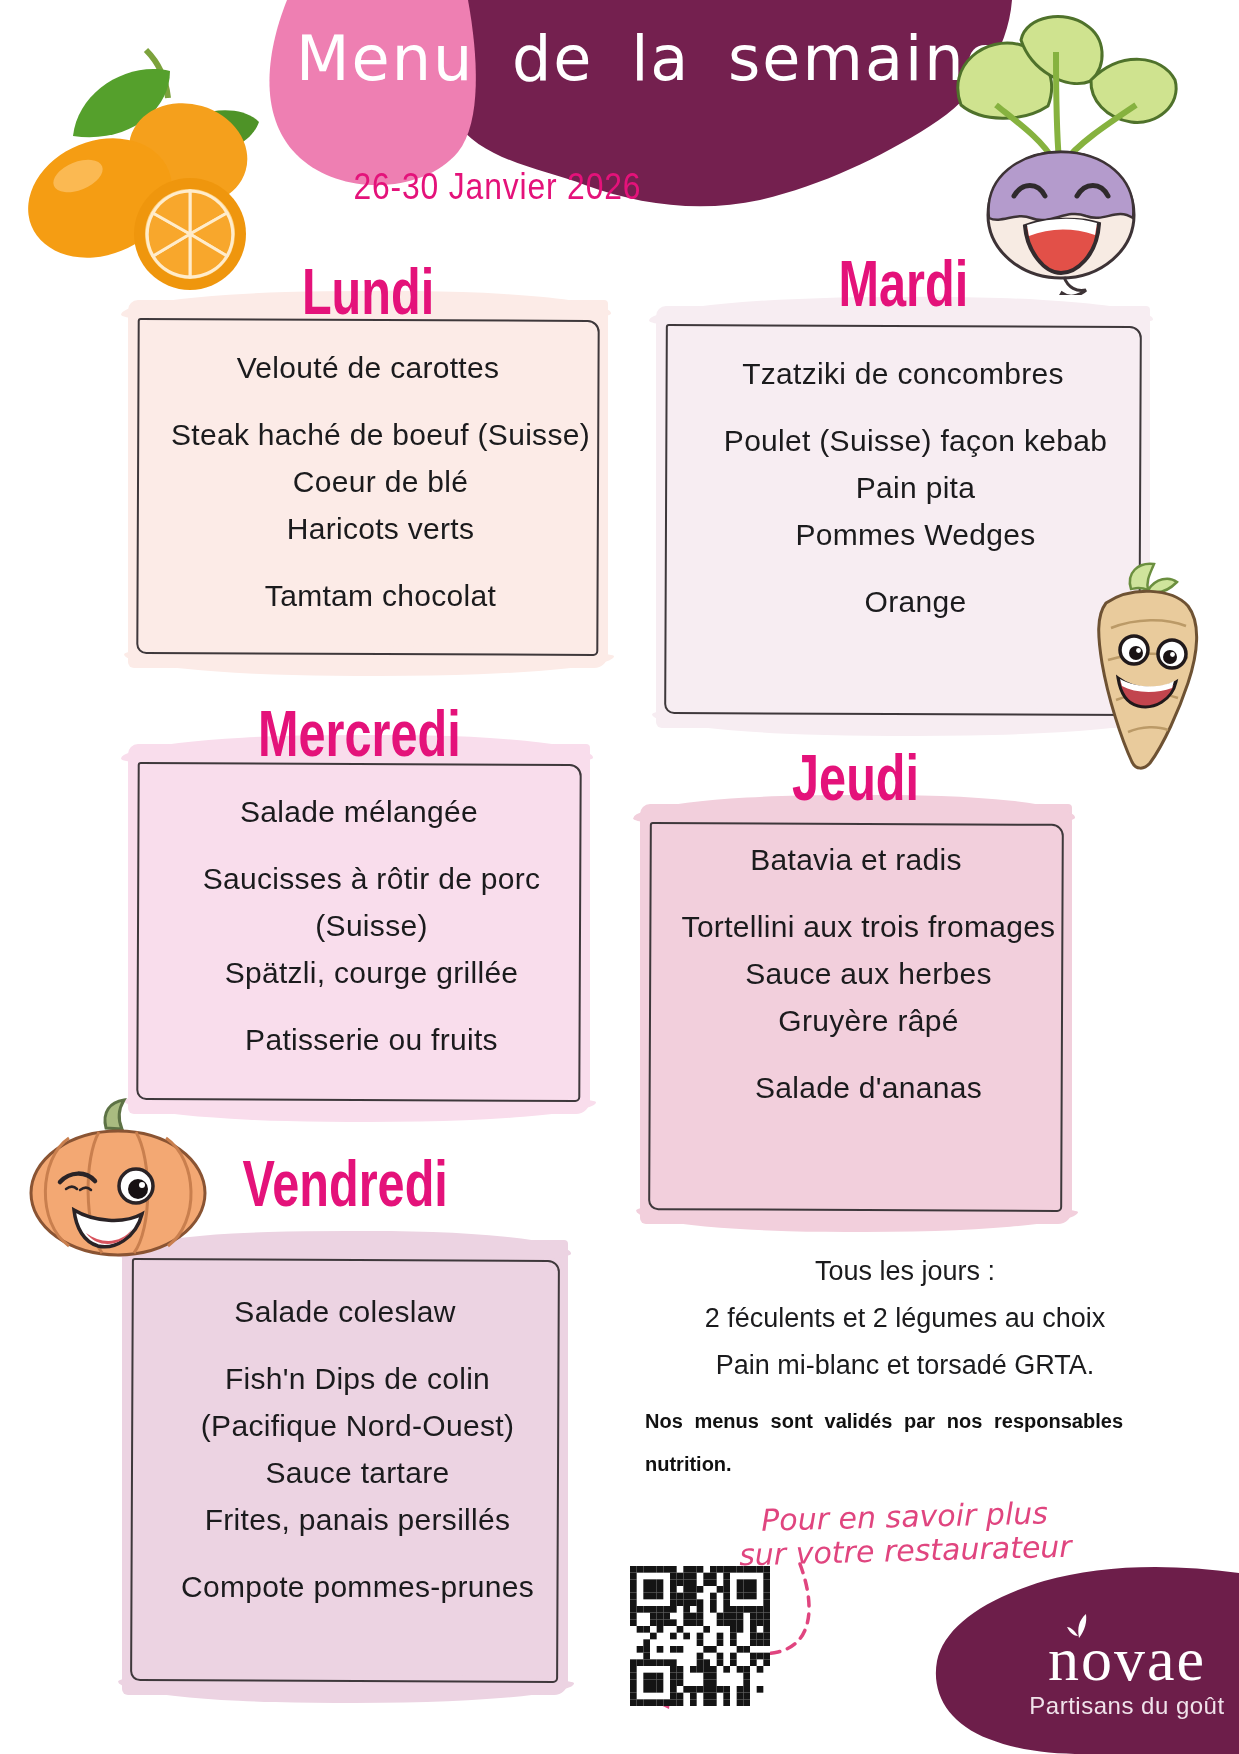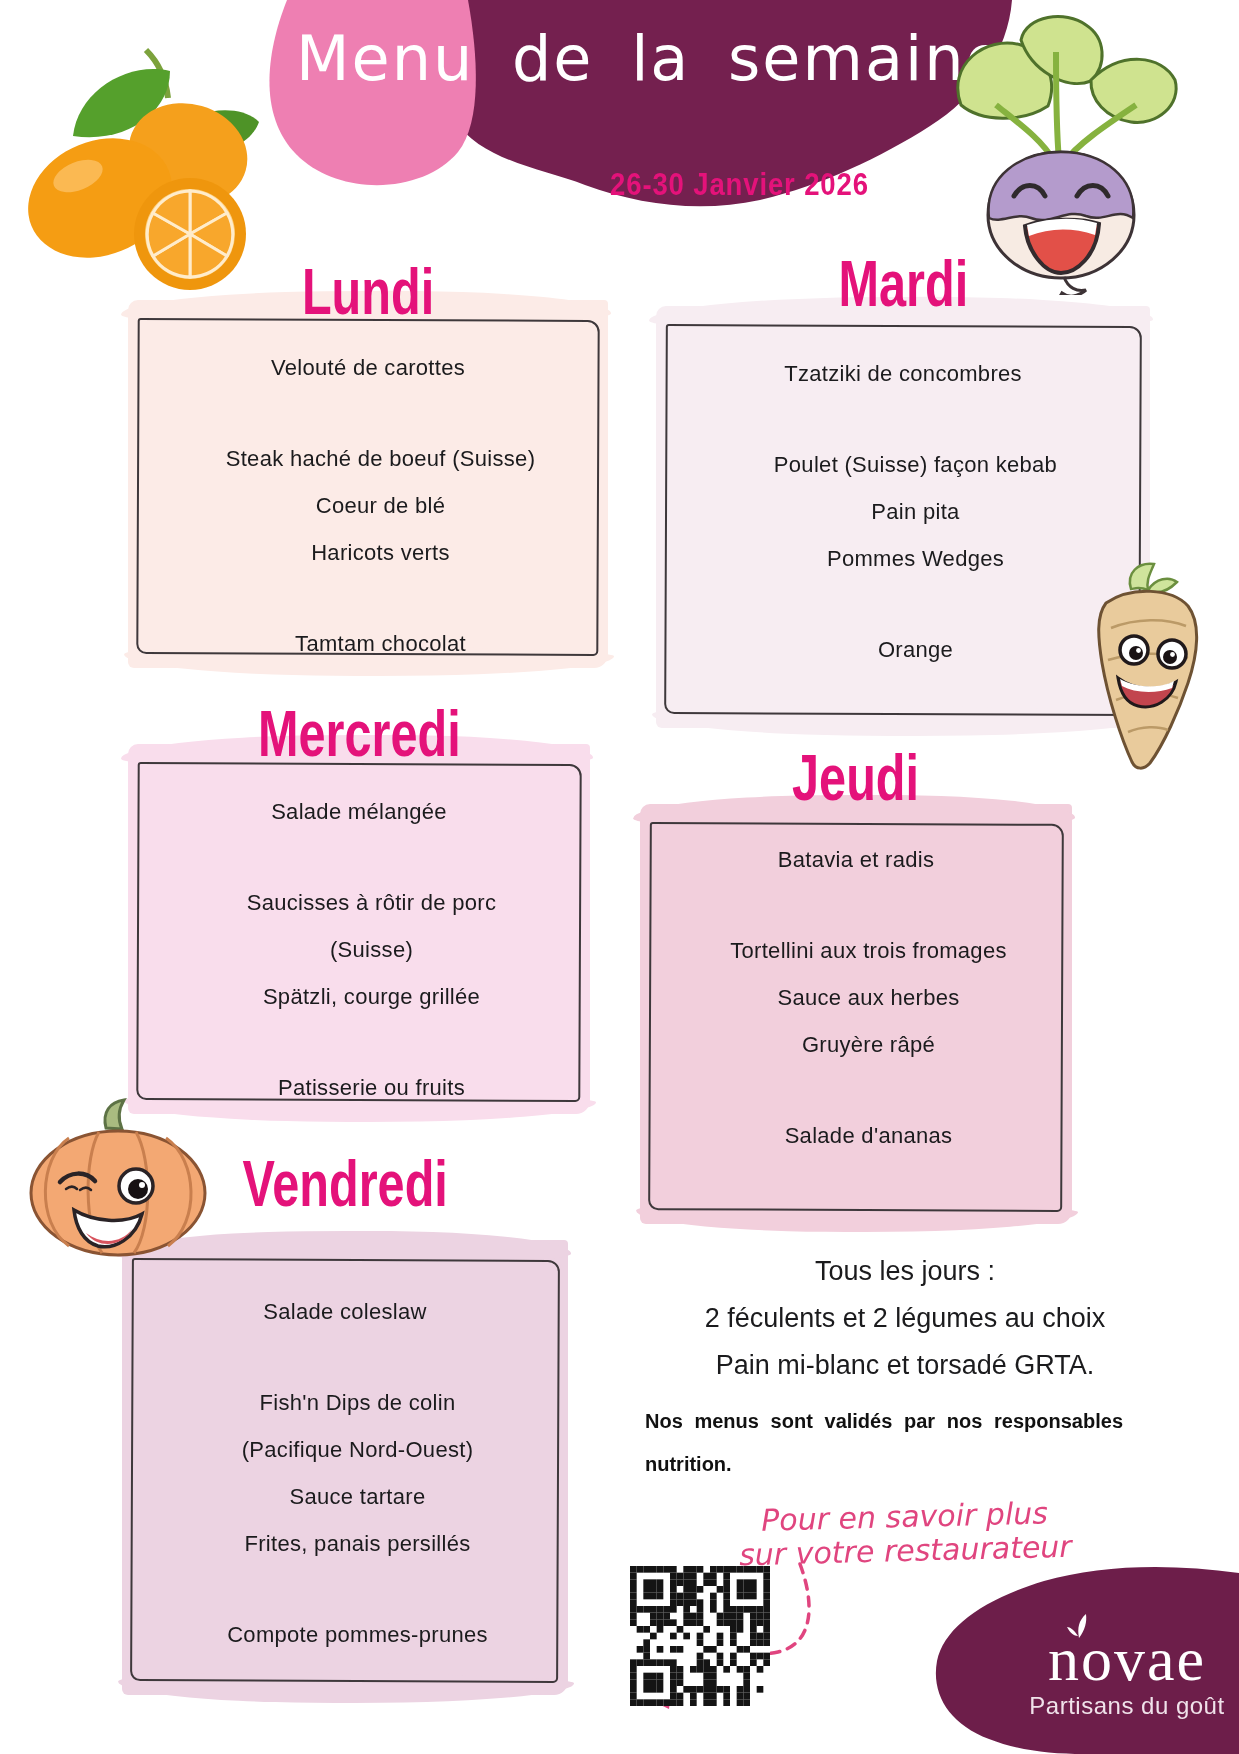--- a/index.html
+++ b/index.html
@@ -14,22 +14,22 @@
 
   
   #top-blobs { left:0; top:0; z-index:1; }
   .main-title {
     left:296px; top:22px; width:640px; z-index:3;
     color:#ffffff; font-size:62px; font-weight:400;
     letter-spacing:2px; word-spacing:16px; white-space:nowrap;
     font-family:"DejaVu Sans", sans-serif;
   }
   .date-range {
-    left:330px; top:168px; width:560px; text-align:right; z-index:3;
-    font-size:32px; font-weight:700; line-height:1.05;
+    left:330px; top:168px; width:560px; text-align:left; z-index:3;
+    font-size:37px; font-weight:400; line-height:1.05;
   }
   .date-range span { display:inline-block; transform:scaleX(.86); transform-origin:center; letter-spacing:1px; }
 
   
   #kumquats   { left:18px;   top:36px;   z-index:2; }
   #turnip     { left:926px;  top:10px;   z-index:4; }
   #parsnip    { left:1076px; top:558px;  z-index:6; }
   #pumpkin    { left:14px;   top:1096px; z-index:6; }
 
   
@@ -45,23 +45,23 @@
   .wash::after {
     content:''; position:absolute; left:-4px; right:-6px; bottom:-8px; height:30px;
     background:inherit; border-radius:40% 60% 55% 45% / 35% 30% 75% 70%;
     transform:rotate(.4deg);
   }
   .frame {
     position:absolute; left:9px; right:9px; top:19px; bottom:13px;
     border:2.5px solid #3e383b; border-radius:3px 12px 5px 10px;
     transform:rotate(.25deg);
   }
-  .menu { position:absolute; inset:0; text-align:center; font-size:22px; line-height:47px; letter-spacing:.3px; }
+  .menu { position:absolute; inset:0; text-align:center; font-size:30px; line-height:47px; letter-spacing:.3px; }
   .menu p { margin:0; }
-  .menu > :not(:first-child) { margin-top:44px;padding-left:25px; }
+  .menu > :not(:first-child) { margin-top:20px;padding-left:25px; }
 
   .d0 .day-title { left:128px; top:260px;  width:480px; }
   .d0 .box       { left:128px; top:300px;  width:480px; height:368px; }
   .d0 .menu      { padding-top:44px; }
 
   .d1 .day-title { left:656px; top:252px;  width:494px; }
   .d1 .box       { left:656px; top:306px;  width:494px; height:422px; }
   .d1 .menu      { padding-top:44px; }
 
   .d2 .day-title { left:128px; top:702px;  width:462px; }

